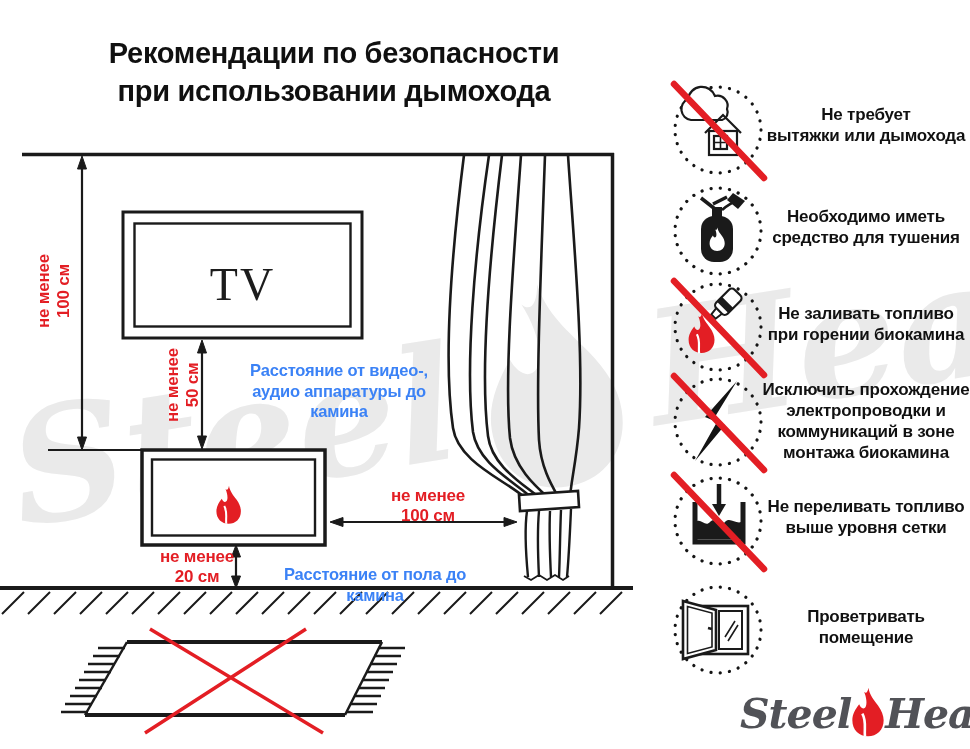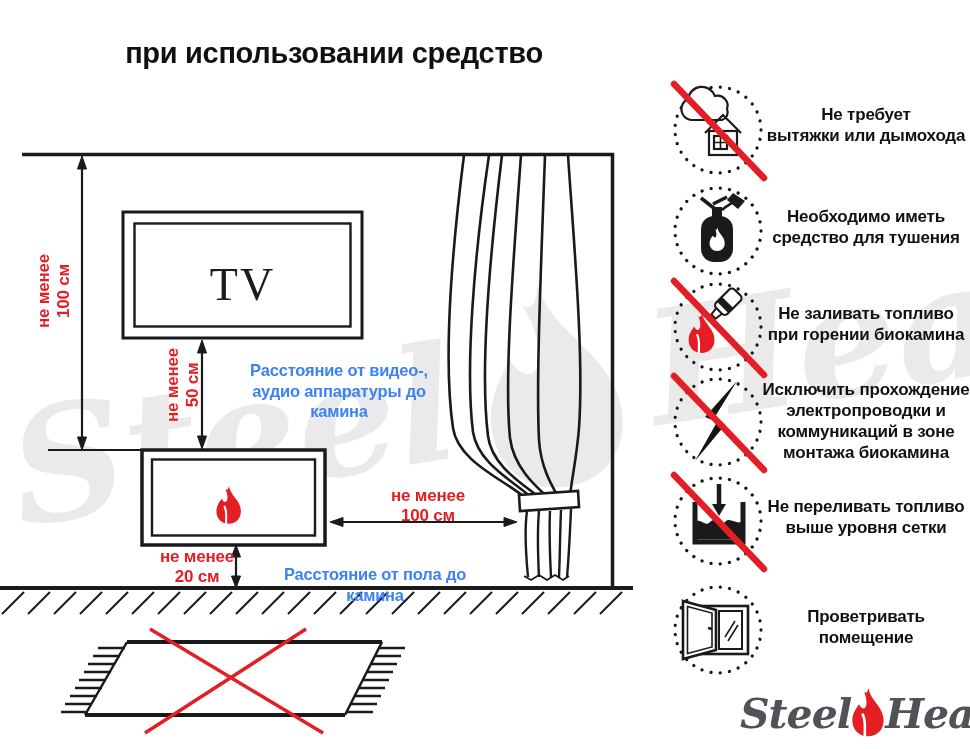--- a/index.html
+++ b/index.html
@@ -46,21 +46,22 @@
 
   <div class="watermark">
     <span>Steel</span>
     <svg width="168" height="238" viewBox="0 0 46 58">
       <path fill="#eaeaea" d="M23.5 1 C24.9 9.8 30 15 34.5 21.4 C38.6 27.2 41 32.6 41 38.6 C41 49.9 33.1 57 23 57 C12.9 57 5 49.9 5 38.6 C5 31.4 8.6 25.8 12.9 20.2 C14.4 24.3 17.3 26.2 19.6 24 C22.6 21.1 21.2 11.9 18.4 5.8 C20.9 8.6 22.9 5.4 23.5 1 Z"></path>
     </svg>
     <span>Heat</span>
   </div>
 
   <div class="title">
-    <div>при использовании средство</div>
+    <div>Рекомендации по безопасности</div>
+    <div>при использовании дымохода</div>
   </div>
 
   <svg class="diagram" width="970" height="749" viewBox="0 0 970 749">
     <g stroke="#1a1a1a" fill="none">
       <line x1="22" y1="154.5" x2="614" y2="154.5" stroke-width="3.5"></line>
       <line x1="612.5" y1="153" x2="612.5" y2="588" stroke-width="3.5"></line>
     </g>
 
     <g stroke="#1a1a1a">
       <line x1="0" y1="588" x2="633" y2="588" stroke-width="4"></line>

